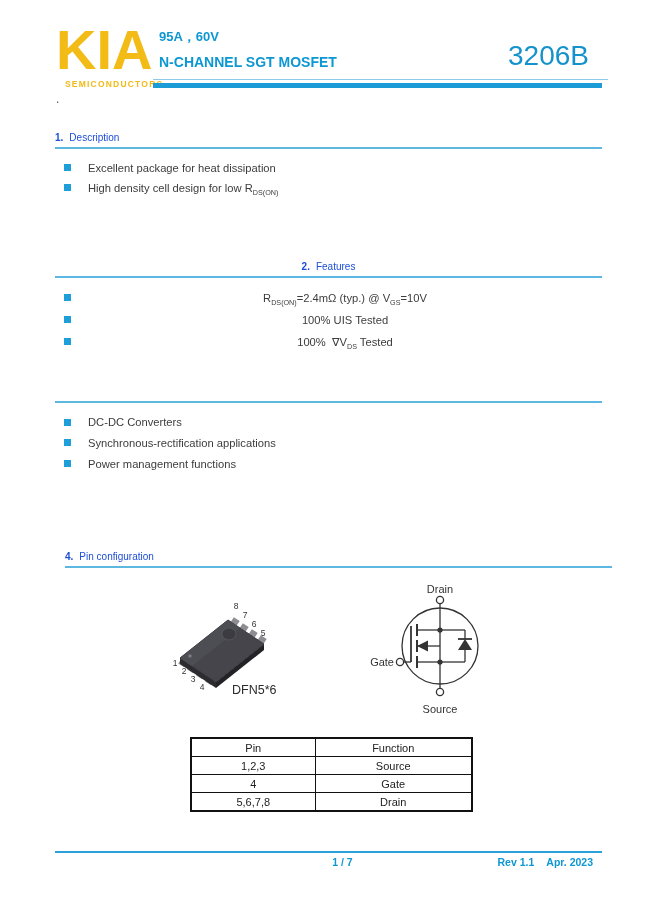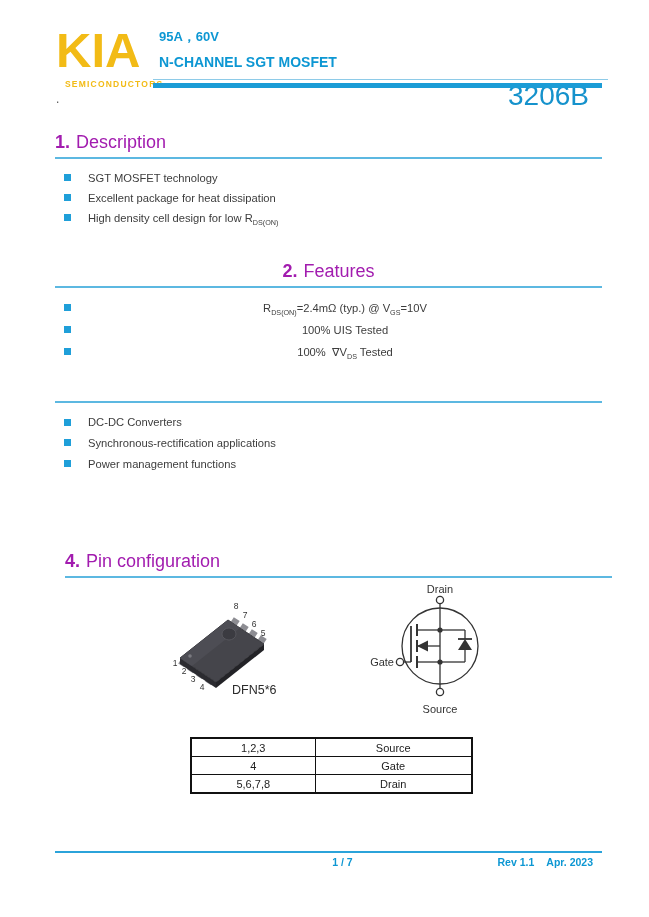--- a/index.html
+++ b/index.html
@@ -2,32 +2,32 @@
 <html><head>
 <meta charset="utf-8">
 <style>
   html,body{margin:0;padding:0;background:#ffffff;}
   .page{
     position:relative;width:649px;height:917px;background:#ffffff;
     font-family:"Liberation Sans", sans-serif;color:#3c3c3c;overflow:hidden;
   }
   
   .logo{position:absolute;left:56px;top:26px;color:#f2bb16;font-weight:bold;
-        font-size:49px;line-height:48px;letter-spacing:0px;}
+        font-size:56px;line-height:48px;letter-spacing:0px;}
   .logo-sub{position:absolute;left:57px;top:79px;color:#f2bb16;font-weight:bold;
         font-size:8.5px;letter-spacing:1.2px;padding-left:8px;}
   .rating{position:absolute;left:159px;top:28px;color:#0d97d3;font-weight:bold;font-size:13px;white-space:pre;}
   .subtitle{position:absolute;left:159px;top:54px;color:#0d97d3;font-weight:bold;font-size:14px;}
-  .part-number{position:absolute;right:60px;top:40px;color:#1592cc;font-size:28px;font-weight:normal;margin-top:40px;}
+  .part-number{position:absolute;right:60px;top:40px;color:#1592cc;font-size:28px;font-weight:normal;}
   .hdr-rule-thin{position:absolute;left:153px;top:79px;width:455px;height:1px;background:#8ecbe8;}
   .hdr-rule-thick{position:absolute;left:153px;top:83px;width:449px;height:4.5px;background:#1b9cd6;}
   .stray-dot{position:absolute;left:56px;top:92px;font-size:12px;color:#555;}
   
   .section{position:absolute;left:55px;width:547px;}
-  .sec-head{font-size:18px;color:#a21caf;white-space:pre;}
+  .sec-head{font-size:10px;color:#1d4ed8;white-space:pre;}
   .sec-num{font-weight:bold;margin-right:6px;}
   .sec-title{font-weight:normal;}
   .sec-rule{margin-top:4px;height:2px;background:#5cb8e1;}
   ul.blist{list-style:none;margin:9px 0 0 0;padding:0;}
   ul.blist li{position:relative;padding-left:33px;font-size:11.2px;color:#3c3c3c;}
   .s1 li{line-height:20px;height:20px;}
   .s2 li{line-height:22px;height:22px;}
   .s3 li{line-height:20.8px;height:20.8px;}
   .bullet{position:absolute;left:9px;top:6px;width:7px;height:7px;background:#1f9fd9;}
   .s1 .bullet{top:6px;} .s2 .bullet{top:7px;} .s3 .bullet{top:6.5px;}
@@ -61,21 +61,20 @@
   <div class="subtitle">N-CHANNEL SGT MOSFET</div>
   <div class="part-number">3206B</div>
   <div class="hdr-rule-thin"></div>
   <div class="hdr-rule-thick"></div>
   <div class="stray-dot">.</div>
 
   <div class="section s1" style="top:132px;">
     <div class="sec-head"><span class="sec-num">1.</span><span class="sec-title">Description</span></div>
     <div class="sec-rule"></div>
     <ul class="blist">
-      <li><span class="bullet"></span><span class="pt">SGT MOSFET technology</span></li>
       <li><span class="bullet"></span><span class="pt">Excellent package for heat dissipation</span></li>
       <li><span class="bullet"></span><span class="pt">High density cell design for low R</span><sub class="ss">DS(ON)</sub></li>
     </ul>
   </div>
 
   <div class="section s2" style="top:261px;text-align:center;">
     <div class="sec-head"><span class="sec-num">2.</span><span class="sec-title">Features</span></div>
     <div class="sec-rule"></div>
     <ul class="blist">
       <li><span class="bullet"></span><span class="pt">R</span><sub class="ss">DS(ON)</sub><span class="pt">=2.4mΩ (typ.) @ V</span><sub class="ss">GS</sub><span class="pt">=10V</span></li>
@@ -167,20 +166,24 @@
     <text class="sym-label" x="29" y="84" text-anchor="end">Gate</text>
     <text class="sym-label" x="75" y="131" text-anchor="middle">Source</text>
   </svg>
 
   <table class="pin-table">
     <colgroup>
         <col style="width:124px">
         <col style="width:157px">
       </colgroup>
     <tbody>
+        <tr>
+      <td>Pin</td>
+      <td>Function</td>
+    </tr>
     <tr>
       <td>1,2,3</td>
       <td>Source</td>
     </tr>
     <tr>
       <td>4</td>
       <td>Gate</td>
     </tr>
     <tr>
       <td>5,6,7,8</td>

